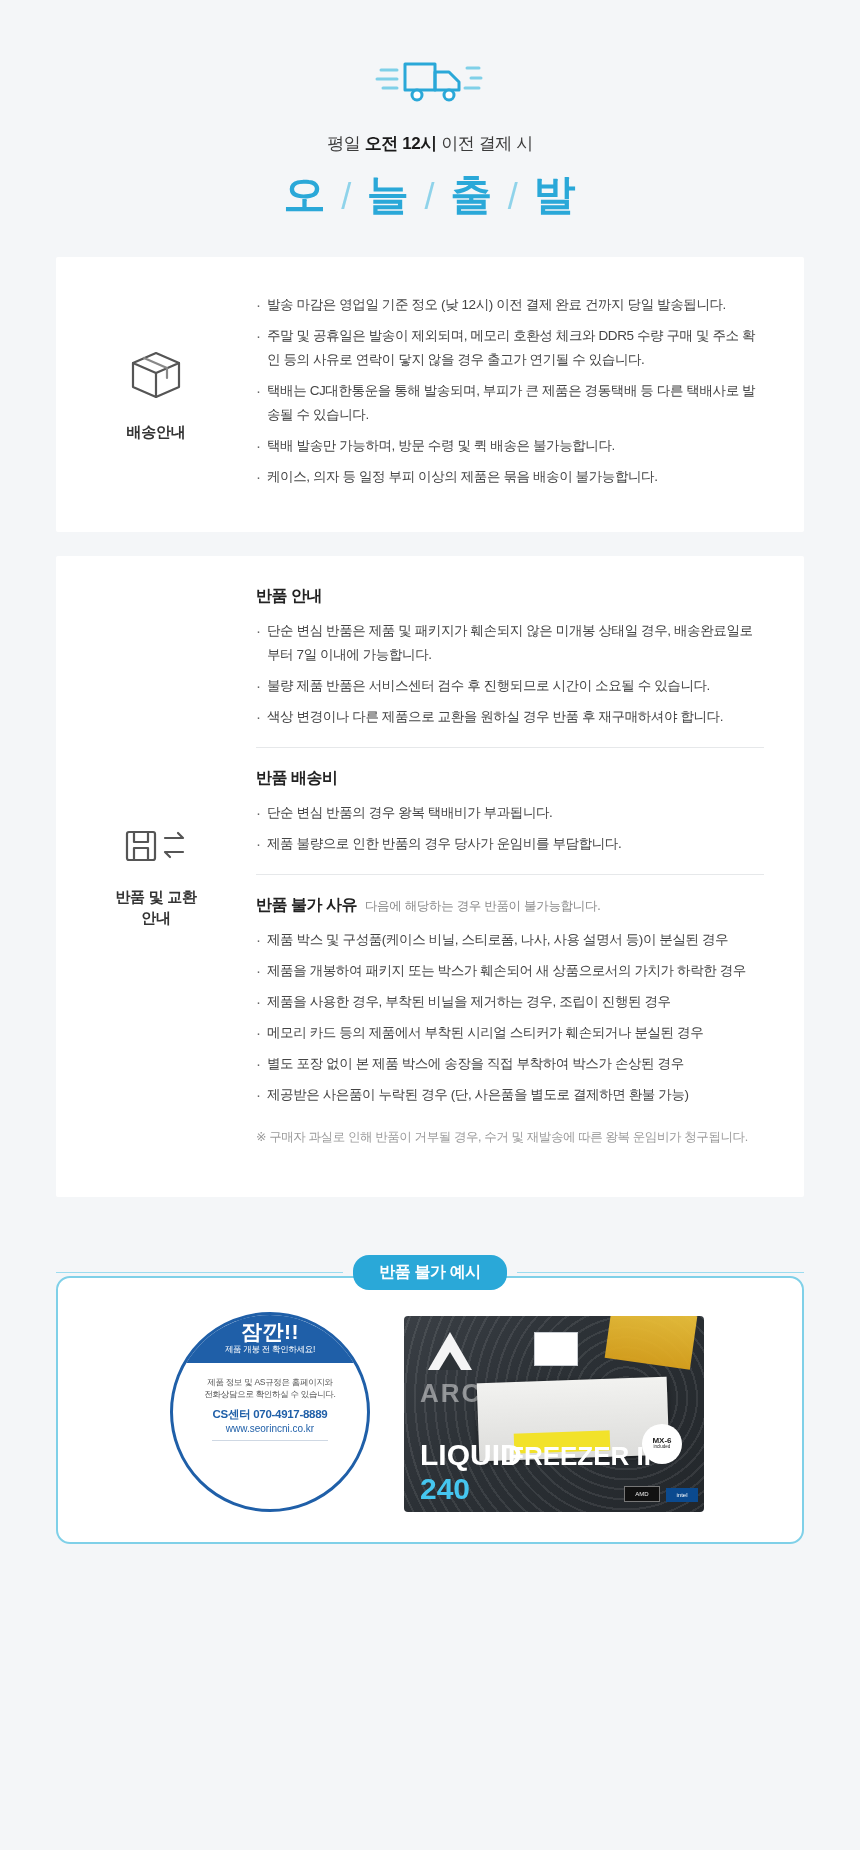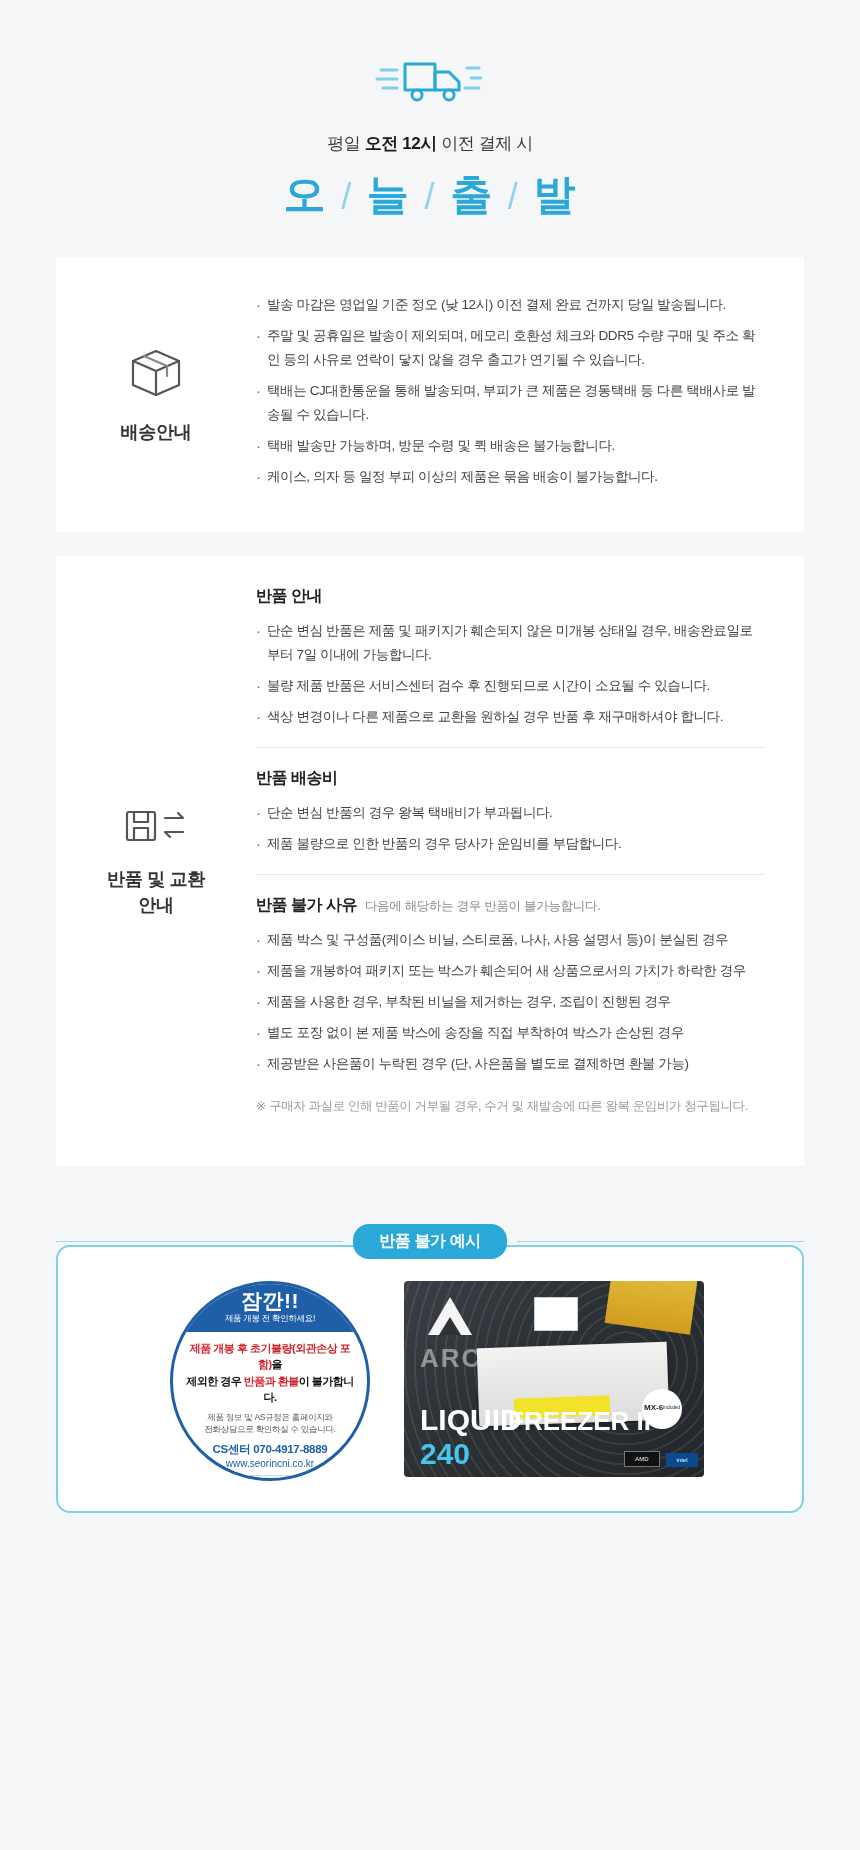--- a/index.html
+++ b/index.html
@@ -70,21 +70,21 @@
     display: flex;
     flex-direction: column;
     align-items: center;
     justify-content: center;
     padding: 20px 0;
   }
   .aside-icon {
     margin-bottom: 14px;
   }
   .aside-label {
-    font-size: 18px;
+    font-size: 15px;
     font-weight: bold;
     color: #333;
     text-align: center;
     line-height: 1.45;
     letter-spacing: -0.3px;
   }
   .card-body {
     flex: 1 1 auto;
     padding: 36px 40px 36px 0;
   }
@@ -169,21 +169,21 @@
     border-radius: 16px;
     margin: 0 10px;
     white-space: nowrap;
   }
   .example-box {
     border: 2px solid #7fd0e8;
     border-radius: 14px;
     background: #ffffff;
     padding: 34px 16px 30px 30px;
     display: flex;
-    align-items: flex-start;
+    align-items: flex-end;
     justify-content: center;
     gap: 34px;
   }
 
   
   .sticker {
     width: 200px;
     height: 200px;
     border-radius: 50%;
     background: #ffffff;
@@ -364,21 +364,21 @@
   .photo .badge-mx {
     position: absolute;
     right: 22px; bottom: 48px;
     width: 40px; height: 40px;
     border-radius: 50%;
     background: #ffffff;
     color: #222;
     font-size: 8px;
     font-weight: bold;
     display: flex;
-    flex-direction: row;
+    flex-direction: column;
     align-items: center;
     justify-content: center;
     line-height: 1.1;
   }
   .photo .badge-mx small { font-size: 4.5px; font-weight: normal; }
   .photo .badge-amd {
     position: absolute;
     right: 44px; bottom: 10px;
     width: 34px; height: 14px;
     background: #111;
@@ -494,20 +494,21 @@
       <hr class="divider">
 
       <div class="sec">
         <h3 class="sec-title">
           <span>반품 불가 사유</span><span class="sec-note">다음에 해당하는 경우 반품이 불가능합니다.</span>
         </h3>
         <ul class="bullet-list">
           <li>제품 박스 및 구성품(케이스 비닐, 스티로폼, 나사, 사용 설명서 등)이 분실된 경우</li>
           <li>제품을 개봉하여 패키지 또는 박스가 훼손되어 새 상품으로서의 가치가 하락한 경우</li>
           <li>제품을 사용한 경우, 부착된 비닐을 제거하는 경우, 조립이 진행된 경우</li>
+          <li>메모리 카드 등의 제품에서 부착된 시리얼 스티커가 훼손되거나 분실된 경우</li>
           <li>별도 포장 없이 본 제품 박스에 송장을 직접 부착하여 박스가 손상된 경우</li>
           <li>제공받은 사은품이 누락된 경우 (단, 사은품을 별도로 결제하면 환불 가능)</li>
         </ul>
         <div class="footnote">※ 구매자 과실로 인해 반품이 거부될 경우, 수거 및 재발송에 따른 왕복 운임비가 청구됩니다.</div>
       </div>
 
     </div>
   </div>
 
   <div class="example-wrap">
@@ -516,24 +517,20 @@
       <div class="example-badge">반품 불가 예시</div>
       <div class="example-line"></div>
     </div>
 
     <div class="example-box">
 
       <div class="sticker">
         <div class="sticker-top">
           <div class="st-title">잠깐!!</div>
           <div class="st-sub">제품 개봉 전 확인하세요!</div>
-        </div>
-        <div class="sticker-main">
-          <span class="red">제품 개봉 후 초기불량(외관손상 포함)</span><span>을</span><br>
-          <span>제외한 경우 </span><span class="red">반품과 환불</span><span>이 불가합니다.</span>
         </div>
         <div class="sticker-note">
           <span>제품 정보 및 AS규정은 홈페이지와</span><br>
           <span>전화상담으로 확인하실 수 있습니다.</span>
         </div>
         <div class="sticker-cs">CS센터 070-4917-8889</div>
         <div class="sticker-url">www.seorincni.co.kr</div>
         <div class="sticker-brand">
           
           

